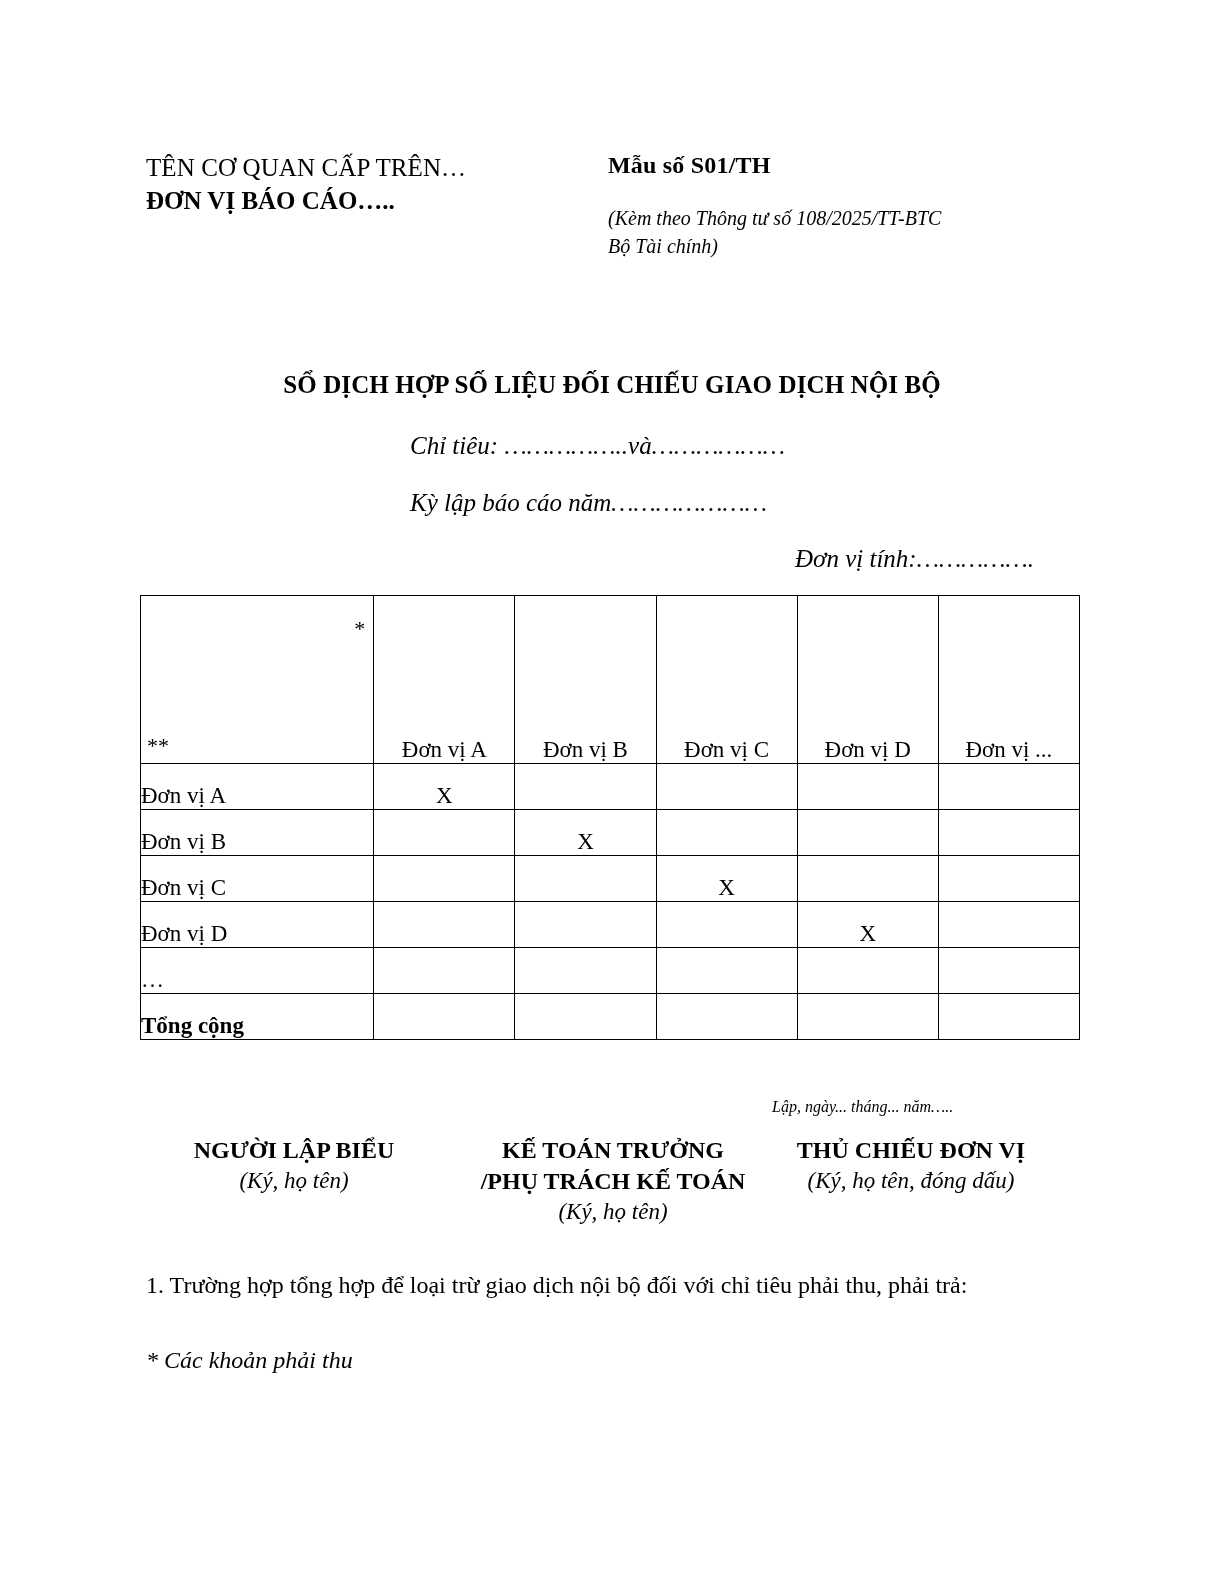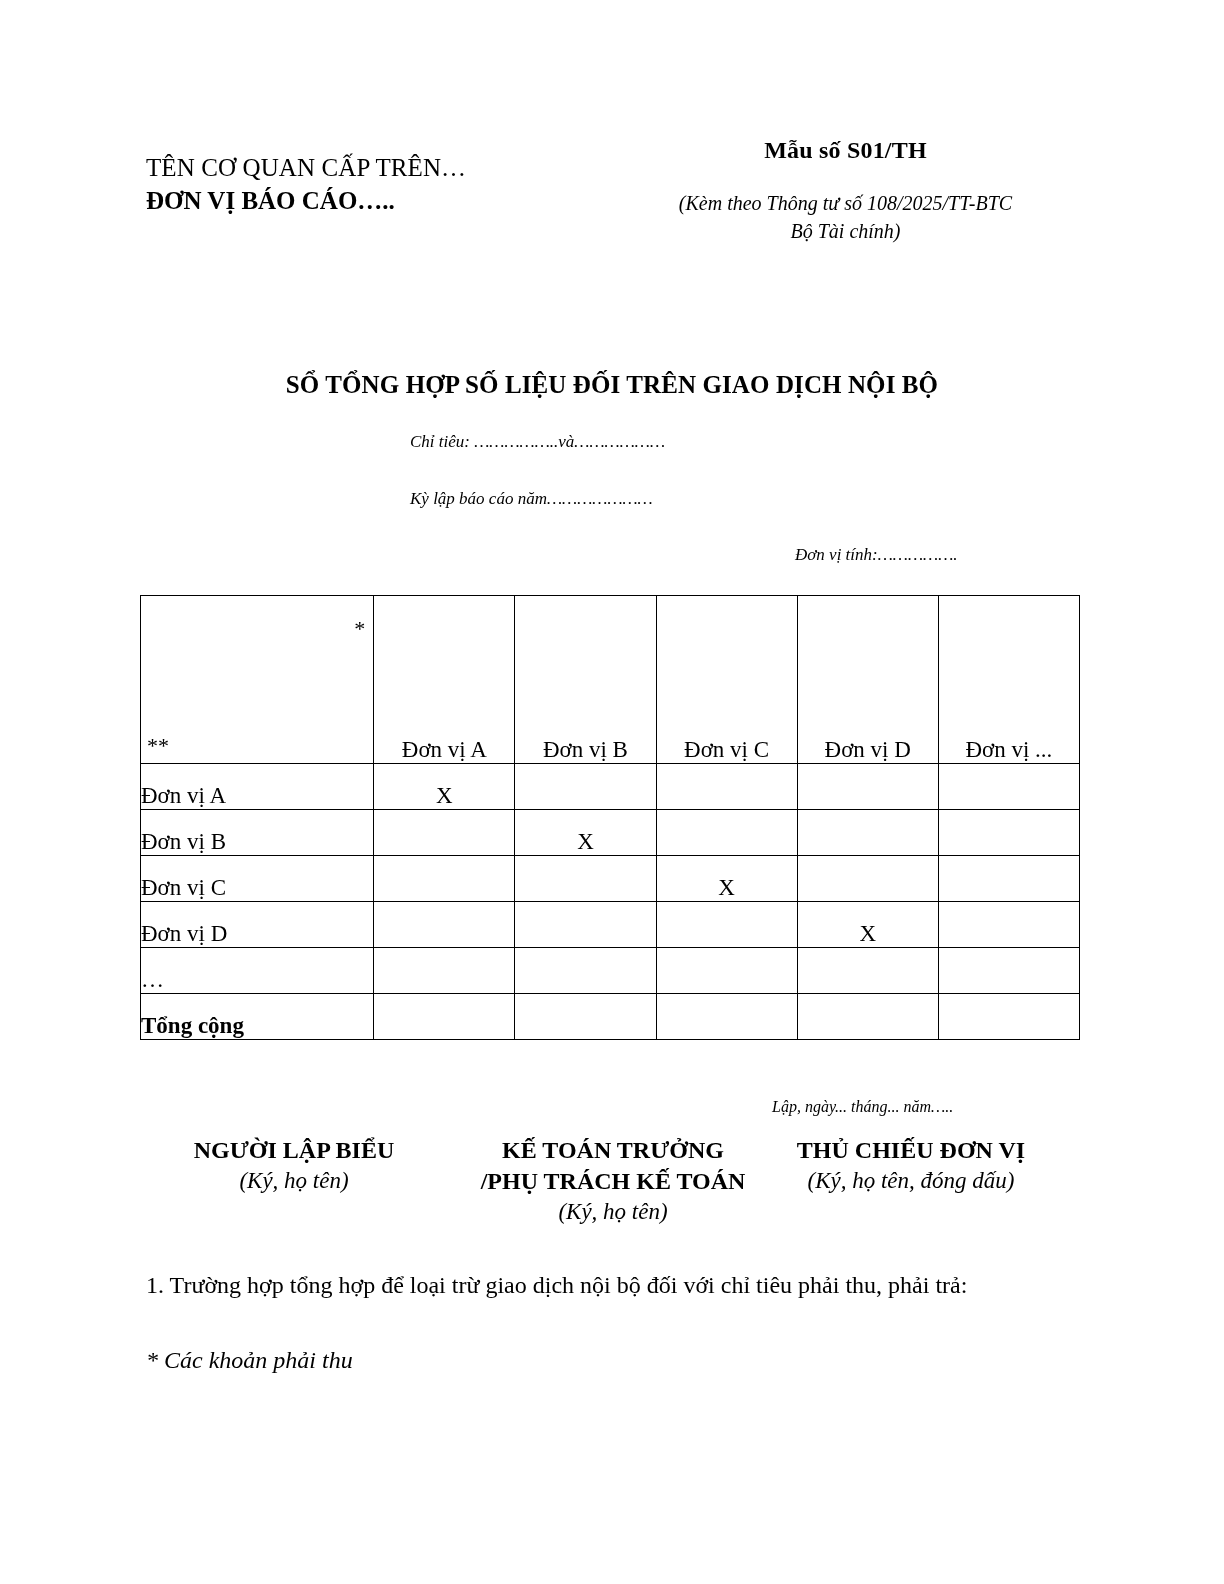--- a/index.html
+++ b/index.html
@@ -36,23 +36,22 @@
   }
   .hdr-left .l2 {
     font-size: 25px;
     font-weight: bold;
     white-space: nowrap;
   }
 
   .hdr-right {
     position: absolute;
     left: 608px;
-    top: 137px;
+    top: 152px;
     width: 475px;
-    text-align: center;
   }
   .hdr-right .form-code {
     font-size: 24px;
     font-weight: bold;
     letter-spacing: .2px;
   }
   .hdr-right .circular {
     margin-top: 25px;
     font-size: 20px;
     font-style: italic;
@@ -65,21 +64,21 @@
     left: 0;
     right: 0;
     top: 371px;
     text-align: center;
     font-size: 25px;
     font-weight: bold;
     letter-spacing: .1px;
   }
   .sub-line {
     position: absolute;
-    font-size: 17px;
+    font-size: 25px;
     font-style: italic;
     white-space: nowrap;
     text-align: right;
   }
   .sub-indicator { left: 410px; top: 432px; }
   .sub-period    { left: 410px; top: 489px; }
   .sub-unit      { left: 795px; top: 545px; }
 
   
   .grid-wrap {
@@ -191,21 +190,21 @@
   </div>
 
   <div class="hdr-right">
     <div class="form-code">Mẫu số S01/TH</div>
     <div class="circular">
       <div>(Kèm theo Thông tư số 108/2025/TT-BTC</div>
       <div>Bộ Tài chính)</div>
     </div>
   </div>
 
-  <div class="doc-title">SỔ TỔNG HỢP SỐ LIỆU ĐỐI TRÊN GIAO DỊCH NỘI BỘ</div>
+  <div class="doc-title">SỔ DỊCH HỢP SỐ LIỆU ĐỐI CHIẾU GIAO DỊCH NỘI BỘ</div>
   <div class="sub-line sub-indicator">Chỉ tiêu: ……………..và………………</div>
   <div class="sub-line sub-period">Kỳ lập báo cáo năm…………………</div>
   <div class="sub-line sub-unit">Đơn vị tính:…………….</div>
 
   <div class="grid-wrap">
     <table class="grid">
       <colgroup>
         <col class="col-row-hdr">
         <col class="col-unit">
           <col class="col-unit">

